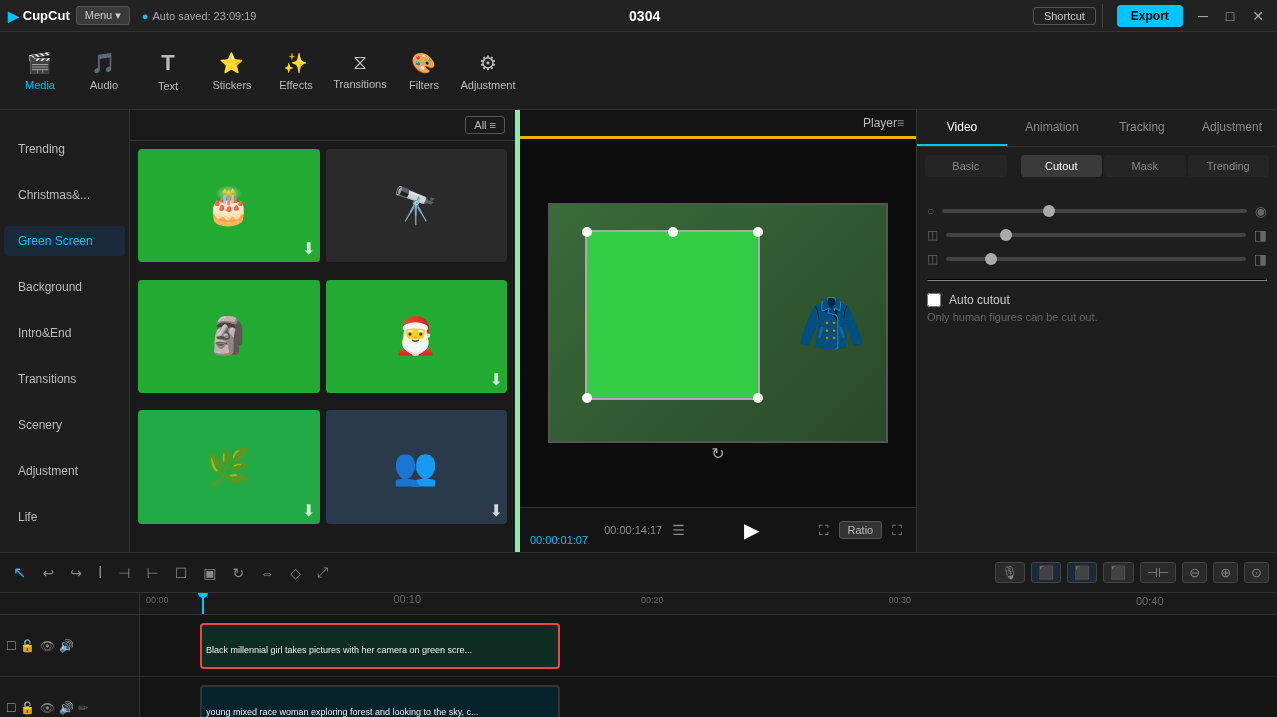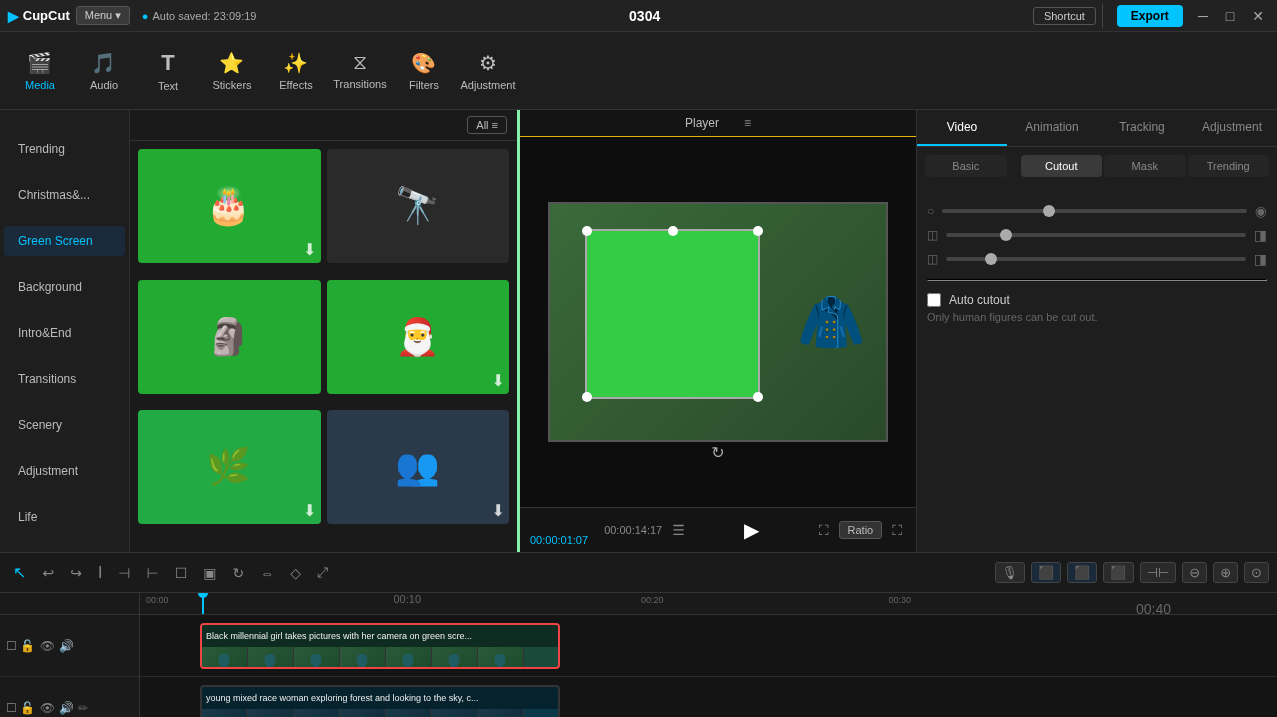--- a/index.html
+++ b/index.html
@@ -26,32 +26,32 @@
 
     
     .main { display: flex; height: calc(717px - 32px - 78px - 165px); }
 
     
     .sidebar { width: 130px; background: #1e1e1e; border-right: 1px solid #333; padding: 8px 0; overflow-y: auto; flex-shrink: 0; }
     .sidebar-item { padding: 8px 14px; cursor: pointer; color: #bbb; font-size: 12px; border-radius: 4px; margin: 16px 4px; }
     .sidebar-item.active { color: #00c4ff; background: #1a2a3a; }
 
     
-    .media-panel { width: 390px; background: #1a1a1a; border-right: 3px solid #86efac; flex-shrink: 0; overflow: hidden; }
+    .media-panel { width: 390px; background: #1a1a1a; border-right: 5px solid #86efac; flex-shrink: 0; overflow: hidden; }
     .media-panel-header { padding: 6px 10px; display: flex; align-items: center; justify-content: flex-end; border-bottom: 1px solid #333; }
     .all-btn { background: transparent; border: 1px solid #555; color: #bbb; padding: 2px 8px; border-radius: 3px; cursor: pointer; font-size: 11px; }
     .media-grid { display: grid; grid-template-columns: 1fr 1fr; gap: 6px; padding: 8px; overflow-y: auto; height: calc(100% - 40px); }
     .media-thumb { position: relative; background: #111; border-radius: 4px; overflow: hidden; aspect-ratio: 16/10; cursor: pointer; }
     .media-thumb-inner { width: 100%; height: 100%; background: #28a745; display: flex; align-items: center; justify-content: center; }
     .media-thumb-inner.dark { background: #1a1a1a; }
     .thumb-overlay { position: absolute; bottom: 4px; right: 4px; color: #fff; font-size: 16px; opacity: 0.8; }
 
     
     .player-area { flex: 1; background: #141414; display: flex; flex-direction: column; border-right: 1px solid #333; }
-    .player-header { display: flex; align-items: center; justify-content: center; padding: 6px 12px; border-bottom: 1px solid #eab308; gap: 25px; }
+    .player-header { display: flex; align-items: center; justify-content: flex-end; padding: 6px 12px; border-bottom: 3px solid #eab308; }
     .player-title { color: #bbb; font-size: 12px; }
     .player-menu-icon { color: #888; cursor: pointer; }
     .player-canvas { flex: 1; display: flex; align-items: center; justify-content: center; background: #0d0d0d; position: relative; overflow: hidden; }
     .video-frame { width: 340px; height: 240px; border: 2px solid #555; position: relative; background: #1a3a1a; }
     .player-controls { display: flex; align-items: center; padding: 6px 10px; gap: 6px; border-top: 1px solid #333; }
     .time-current { color: #00c4ff; font-size: 11px; margin-top: 20px; }
     .time-total { color: #888; font-size: 11px; }
     .ctrl-btn { background: transparent; border: none; color: #888; cursor: pointer; font-size: 14px; padding: 2px 4px; }
     .ctrl-btn.play { color: #fff; font-size: 20px; }
     .ratio-btn { background: #333; border: 1px solid #555; color: #bbb; padding: 2px 8px; border-radius: 3px; cursor: pointer; font-size: 11px; }
@@ -95,21 +95,21 @@
     .tc-icon { color: #666; font-size: 12px; cursor: pointer; }
     .tc-icon.active { color: #888; }
 
     .track-area { flex: 1; position: relative; overflow-x: auto; }
     .time-ruler { height: 22px; background: #1a1a1a; display: flex; align-items: center; padding: 0 6px; border-bottom: 1px solid #333; position: relative; }
 
     .tracks-content { position: relative; }
     .track-row { height: 62px; border-bottom: 1px solid #2a2a2a; position: relative; }
     .track-clip { position: absolute; top: 8px; left: 60px; width: 360px; height: 46px; background: #1a4a3a; border: 2px solid #e44; border-radius: 4px; overflow: hidden; cursor: pointer; }
     .track-clip-2 { position: absolute; top: 8px; left: 60px; width: 360px; height: 46px; background: #0a3a4a; border: 2px solid #333; border-radius: 4px; overflow: hidden; cursor: pointer; }
-    .clip-label { font-size: 9px; color: #eee; padding: 6px 4px; white-space: nowrap; overflow: hidden; text-overflow: ellipsis; background: rgba(0,0,0,0.4); }
+    .clip-label { font-size: 9px; color: #eee; padding: 20px 4px; white-space: nowrap; overflow: hidden; text-overflow: ellipsis; background: rgba(0,0,0,0.4); }
     .clip-filmstrip { display: flex; height: 30px; overflow: hidden; }
     .filmframe { width: 46px; height: 30px; flex-shrink: 0; border-right: 1px solid #333; overflow: hidden; }
     .ff-bg { width: 100%; height: 100%; background: linear-gradient(135deg, #2a5a3a, #1a4a2a); display: flex; align-items: center; justify-content: center; }
     .ff-bg2 { width: 100%; height: 100%; background: linear-gradient(135deg, #1a3a4a, #0a2a3a); display: flex; align-items: center; justify-content: center; }
     .ff-icon { font-size: 16px; color: rgba(255,255,255,0.3); }
 
     .separator { width: 1px; height: 24px; background: #444; margin: 0 6px; }
   </style>
 </head>
 <body>
@@ -366,21 +366,21 @@
     </div>
 
     <div class="track-area">
 
       <div class="time-ruler">
         <div style="position:relative;width:100%;height:100%;">
           <span style="position:absolute;left:0;top:2px;font-size:9px;color:#666;">00:00</span>
           <span style="position:absolute;left:22%;top:0;font-size:11px;color:#666;">00:10</span>
           <span style="position:absolute;left:44%;top:2px;font-size:9px;color:#666;">00:20</span>
           <span style="position:absolute;left:66%;top:2px;font-size:9px;color:#666;">00:30</span>
-          <span style="position:absolute;left:88%;top:8px;font-size:14px;color:#666;">00:40</span>
+          <span style="position:absolute;left:88%;top:2px;font-size:11px;color:#666;">00:40</span>
 
           <div style="position:absolute;left:5%;top:0;width:2px;height:100%;background:#00c4ff;z-index:10;">
             <div style="width:10px;height:10px;background:#00c4ff;border-radius:50%;position:absolute;top:-5px;left:-4px;"></div>
           </div>
         </div>
       </div>
 
       <div class="tracks-content">
 
         <div class="track-row">

